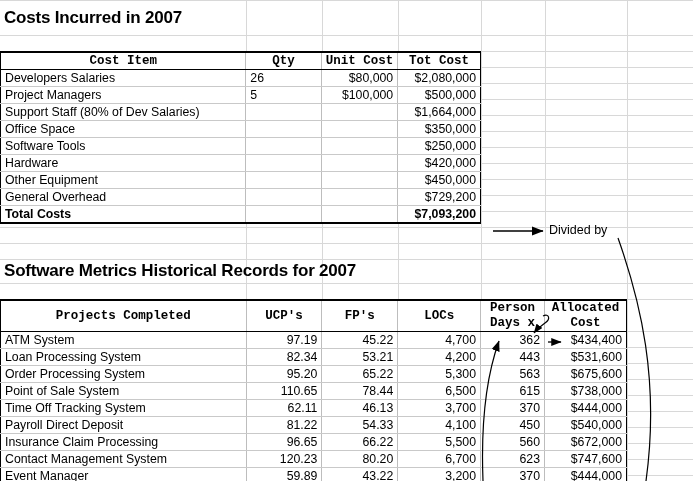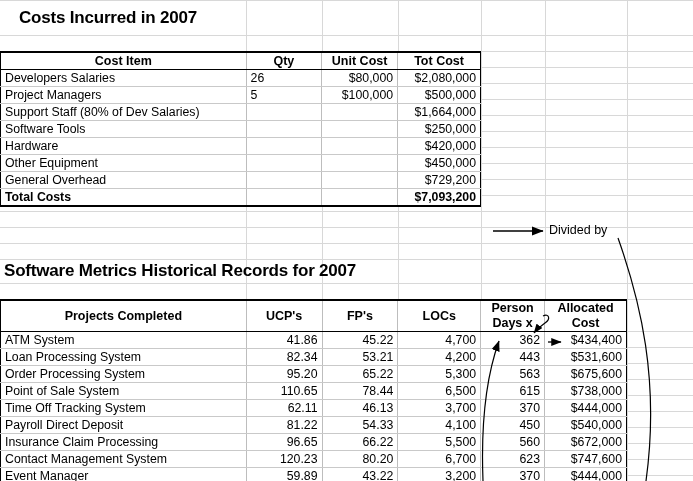--- a/index.html
+++ b/index.html
@@ -53,20 +53,21 @@
     border-left: 1px solid #bdbdbd;
     border-right: 1px solid #bdbdbd;
     border-top: 1px solid #c9c9c9;
     border-bottom: 1px solid #c9c9c9;
   }
   table.sheet thead th {
     font-weight: bold;
     font-size: 12.5px;
     border-top: 2px solid #000;
     border-bottom: 1px solid #000;
+    font-family: Liberation Mono, monospace;
   }
   .c-left  { text-align: left; }
   .c-right { text-align: right; }
   .c-center{ text-align: left; }
 
   
   .framed { border: 1px solid #000; }
   .framed td.edge-l, .framed th.edge-l { border-left: 1px solid #000; }
   .framed td.edge-r, .framed th.edge-r { border-right: 1px solid #000; }
 
@@ -136,21 +137,21 @@
   <div class="gl-h" style="top:363px"></div>
   <div class="gl-h" style="top:379px"></div>
   <div class="gl-h" style="top:395px"></div>
   <div class="gl-h" style="top:411px"></div>
   <div class="gl-h" style="top:427px"></div>
   <div class="gl-h" style="top:443px"></div>
   <div class="gl-h" style="top:459px"></div>
   <div class="gl-h" style="top:475px"></div>
 </div>
 
-<div class="abs section-title" style="left:19px; top:8px;text-align:center;">Costs Incurred in 2007</div>
+<div class="abs section-title" style="left:4px; top:8px;text-align:center;">Costs Incurred in 2007</div>
 
 <table class="sheet framed" style="left:0px; top:51px; width:481px;">
   <colgroup>
     <col style="width:246px">
     <col style="width:76px">
     <col style="width:76px">
     <col style="width:83px">
   </colgroup>
   <thead>
     <tr>
@@ -171,20 +172,26 @@
       <td class="c-left edge-l">Project Managers</td>
       <td class="c-center sep-l">5</td>
       <td class="c-right">$100,000</td>
       <td class="c-right sep-l edge-r">$500,000</td>
     </tr>
     <tr>
       <td class="c-left edge-l">Support Staff (80% of Dev Salaries)</td>
       <td class="c-center"></td>
       <td class="c-right"></td>
       <td class="c-right sep-l edge-r">$1,664,000</td>
+    </tr>
+    <tr>
+      <td class="c-left edge-l">Office Space</td>
+      <td class="c-center"></td>
+      <td class="c-right"></td>
+      <td class="c-right sep-l edge-r">$350,000</td>
     </tr>
     <tr>
       <td class="c-left edge-l">Software Tools</td>
       <td class="c-center"></td>
       <td class="c-right"></td>
       <td class="c-right sep-l edge-r">$250,000</td>
     </tr>
     <tr>
       <td class="c-left edge-l">Hardware</td>
       <td class="c-center"></td>
@@ -237,21 +244,21 @@
       </th>
       <th class="sep-l edge-r twoline">
         <div>Allocated</div>
         <div>Cost</div>
       </th>
     </tr>
   </thead>
   <tbody>
     <tr>
       <td class="c-left edge-l">ATM System</td>
-      <td class="c-right sep-l">41.86</td>
+      <td class="c-right sep-l">97.19</td>
       <td class="c-right">45.22</td>
       <td class="c-right">4,700</td>
       <td class="c-right sep-l">362</td>
       <td class="c-right sep-l edge-r">$434,400</td>
     </tr>
     <tr>
       <td class="c-left edge-l">Loan Processing System</td>
       <td class="c-right sep-l">82.34</td>
       <td class="c-right">53.21</td>
       <td class="c-right">4,200</td>

